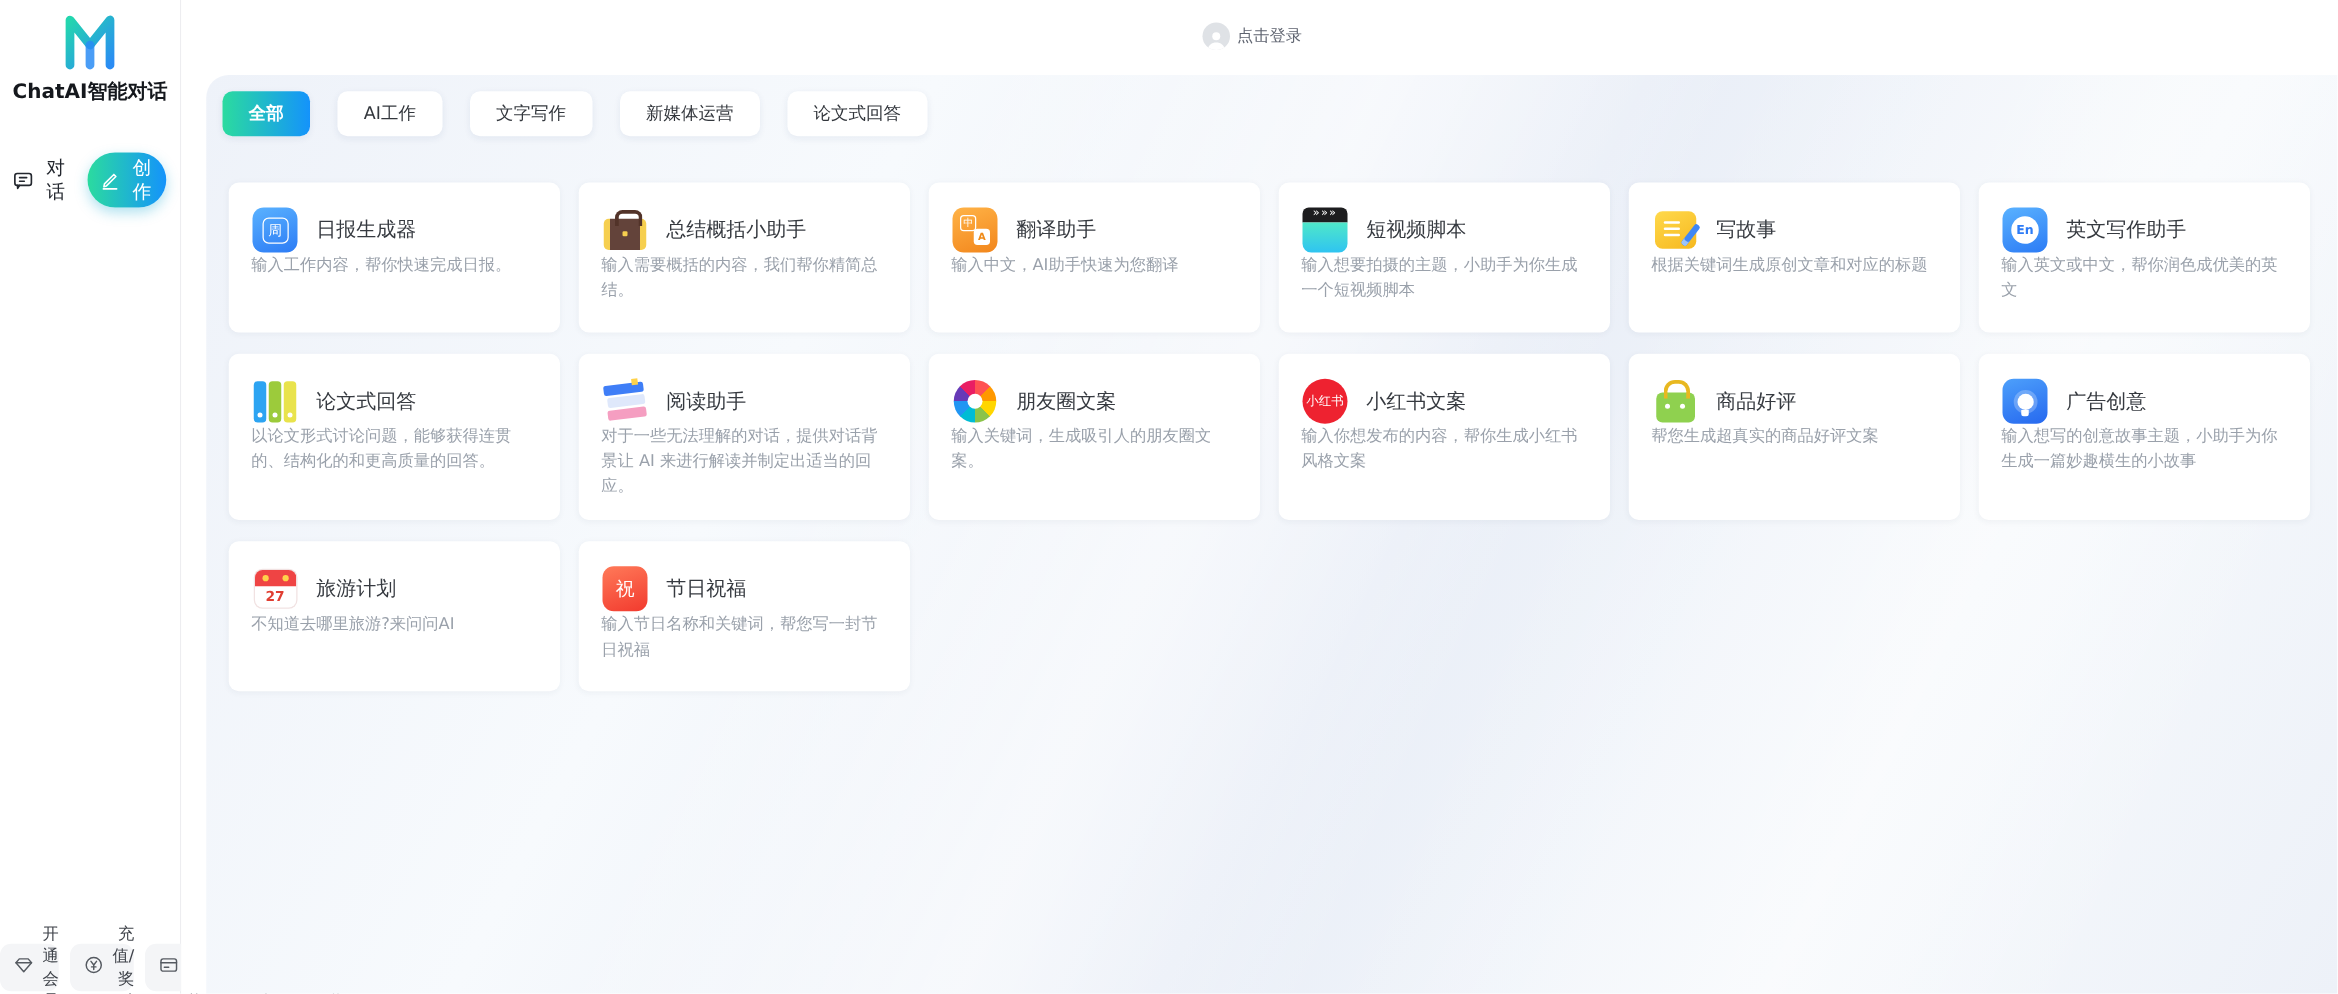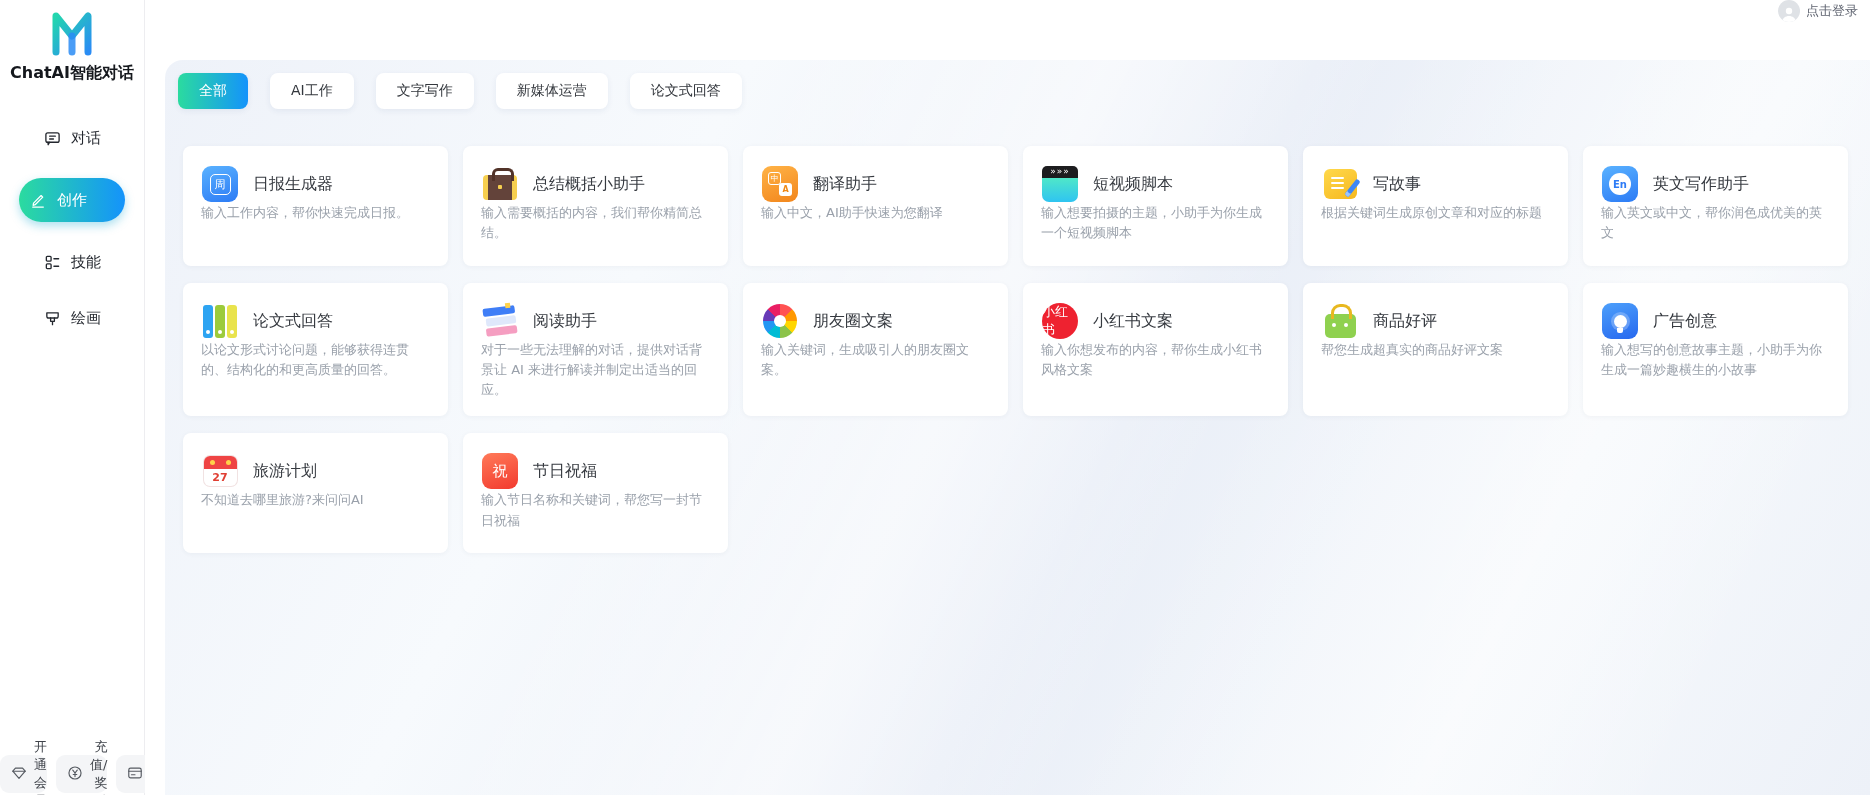--- a/index.html
+++ b/index.html
@@ -5,50 +5,50 @@
   * { box-sizing: border-box; margin: 0; padding: 0; }
   html,body { width:1870px; height:795px; overflow:hidden; }
   body { font-family:"DejaVu Sans","Liberation Sans",sans-serif; background:#fff; color:#2b2f36; }
   .app { display:flex; width:100%; height:100%; }
 
   
   .sidebar { width:145px; background:#fff; border-right:1px solid #ededf0; position:relative;
              display:flex; flex-direction:column; align-items:center; flex:none; }
   .logo-wrap { margin-top:8px; }
   .brand-title { font-size:16px; font-weight:700; color:#15181d; margin-top:3px; letter-spacing:0; }
-  .nav { margin-top:38px; display:flex; flex-direction:column; align-items:center; gap:24px; width:100%; }
+  .nav { margin-top:38px; display:flex; flex-direction:row; align-items:center; gap:7px; width:100%; }
   .nav-item { display:flex; align-items:center; gap:10px; height:32px; padding:0 10px;
               font-size:15px; color:#23272e; cursor:pointer; }
   .nav-item .ico { display:flex; width:18px; height:18px; align-items:center; justify-content:center; }
   .nav-item svg { fill:none; stroke:currentColor; stroke-width:1.4; stroke-linecap:round; stroke-linejoin:round; }
   .nav-item.active { background:linear-gradient(90deg,#2bdb9f,#1493fb); color:#fff;
                      border-radius:24px; width:106px; height:44px; justify-content:flex-start;
                      box-shadow:0 4px 10px rgba(27,170,210,.35); }
   .side-actions { position:absolute; left:0; right:0; bottom:2px; display:flex; 
                   align-items:center; gap:9px;text-align:right; }
   .side-btn { width:102px; height:38px; background:#f4f5f7; border-radius:9px; display:flex;
               align-items:center; gap:7px; padding-left:11px; font-size:13px; color:#3f434a; cursor:pointer; }
   .side-btn svg { fill:none; stroke:#555a61; stroke-width:1.3; stroke-linecap:round; stroke-linejoin:round; flex:none; }
 
   
   .main { flex:1; position:relative; background:#fff; }
-  .topbar { height:60px; display:flex; justify-content:flex-end; align-items:flex-start; padding:0 12px 0 0; gap:6px; }
+  .topbar { height:60px; display:flex; justify-content:center; align-items:flex-start; padding:18px 12px 0 0; gap:6px; }
   .login { display:flex; align-items:center; gap:6px; cursor:pointer; }
   .avatar { width:22px; height:22px; border-radius:50%; background:#dfe2e6; display:flex; align-items:flex-end; justify-content:center; overflow:hidden; }
   .login-label { font-size:13px; color:#5f6470; }
 
   .panel { position:absolute; left:20px; top:60px; right:0; bottom:0; border-radius:18px 0 0 0;
            background:linear-gradient(118deg,#eef2f9 0%,#f7fafd 28%,#e9eef7 55%,#f6f9fc 78%,#edf1f8 100%); }
   .panel::before { content:""; position:absolute; inset:0; border-radius:inherit;
            background:linear-gradient(115deg, rgba(255,255,255,0) 30%, rgba(255,255,255,.55) 46%, rgba(255,255,255,0) 60%, rgba(255,255,255,.4) 78%, rgba(255,255,255,0) 90%);
            pointer-events:none; }
   .tabs { position:relative; display:flex; gap:22px; padding:13px 0 0 13px; }
   .tab { height:36px; padding:0 21px; background:#fff; border-radius:8px; display:flex; align-items:center;
          font-size:14px; color:#33373d; box-shadow:0 2px 6px rgba(30,60,110,.07); cursor:pointer; }
-  .tab.active { background:linear-gradient(90deg,#2bdb9f,#1493fb); color:#fff; }
+  .tab.active { background:linear-gradient(90deg,#2bdb9f,#1493fb); color:#fff;font-weight:bold; }
 
   .cards-grid { position:relative; margin-top:37px; padding:0 22px 0 18px; display:grid;
                 grid-template-columns:repeat(6,1fr); gap:17px 15px; }
   .card { background:#fff; border-radius:8px; padding:19px 18px 16px; min-height:120px;
           box-shadow:0 1px 5px rgba(31,56,88,.05); cursor:pointer; }
   .card-head { display:flex; align-items:center; gap:14px; }
   .card-title { font-size:16px; color:#363a40; white-space:nowrap; }
   .card-desc { font-size:13px; color:#9aa1ab; line-height:1.55; }
   .card-icon { flex:none; display:flex; align-items:center; justify-content:center; width:38px; height:38px; }
 
@@ -88,21 +88,21 @@
   .books { display:flex; flex-direction:column; gap:2px; transform:rotate(-7deg); }
   .bk { width:32px; height:8px; border-radius:2px; }
   .bk1 { background:#3f7ef7; position:relative; }
   .bk1::after { content:""; position:absolute; right:4px; top:-3px; width:5px; height:5px; background:#ffd24a; }
   .bk2 { background:#dfe8fb; width:30px; margin-left:2px; }
   .bk3 { background:#f59ec1; width:31px; margin-left:1px; }
   .pinwheel { width:34px; height:34px; border-radius:50%; position:relative;
       background:conic-gradient(#ff5252 0 45deg,#ff9800 45deg 90deg,#ffd600 90deg 135deg,#8bc34a 135deg 180deg,
                                 #00bcd4 180deg 225deg,#2196f3 225deg 270deg,#673ab7 270deg 315deg,#e91e63 315deg 360deg); }
   .pinwheel::after { content:""; position:absolute; left:11px; top:11px; width:12px; height:12px; background:#fff; border-radius:50%; }
-  .redcircle { width:36px; height:36px; border-radius:50%; background:#ee2230; color:#fff; font-size:13px;
+  .redcircle { width:36px; height:36px; border-radius:50%; background:#ee2230; color:#fff; font-size:10px;
                display:flex; align-items:center; justify-content:center; letter-spacing:0; }
   .bag { width:31px; height:24px; background:#8fd14f; border-radius:5px; position:relative; margin-top:9px; }
   .bag::before { content:""; position:absolute; top:-10px; left:6px; width:15px; height:12px;
                  border:3px solid #e8b820; border-bottom:none; border-radius:9px 9px 0 0; }
   .bag::after { content:""; position:absolute; left:7px; top:9px; width:4px; height:4px; background:#fff;
                 border-radius:50%; box-shadow:12px 0 0 #fff; }
   .bulb { width:13px; height:13px; background:#fff; border-radius:50%; position:relative;
           box-shadow:0 0 0 3px rgba(255,255,255,.25); }
   .bulb::after { content:""; position:absolute; left:3.5px; top:13px; width:6px; height:5px; background:#fff; border-radius:0 0 2px 2px; }
   .calendar { width:33px; height:30px; border-radius:6px; overflow:hidden; background:#fff;

